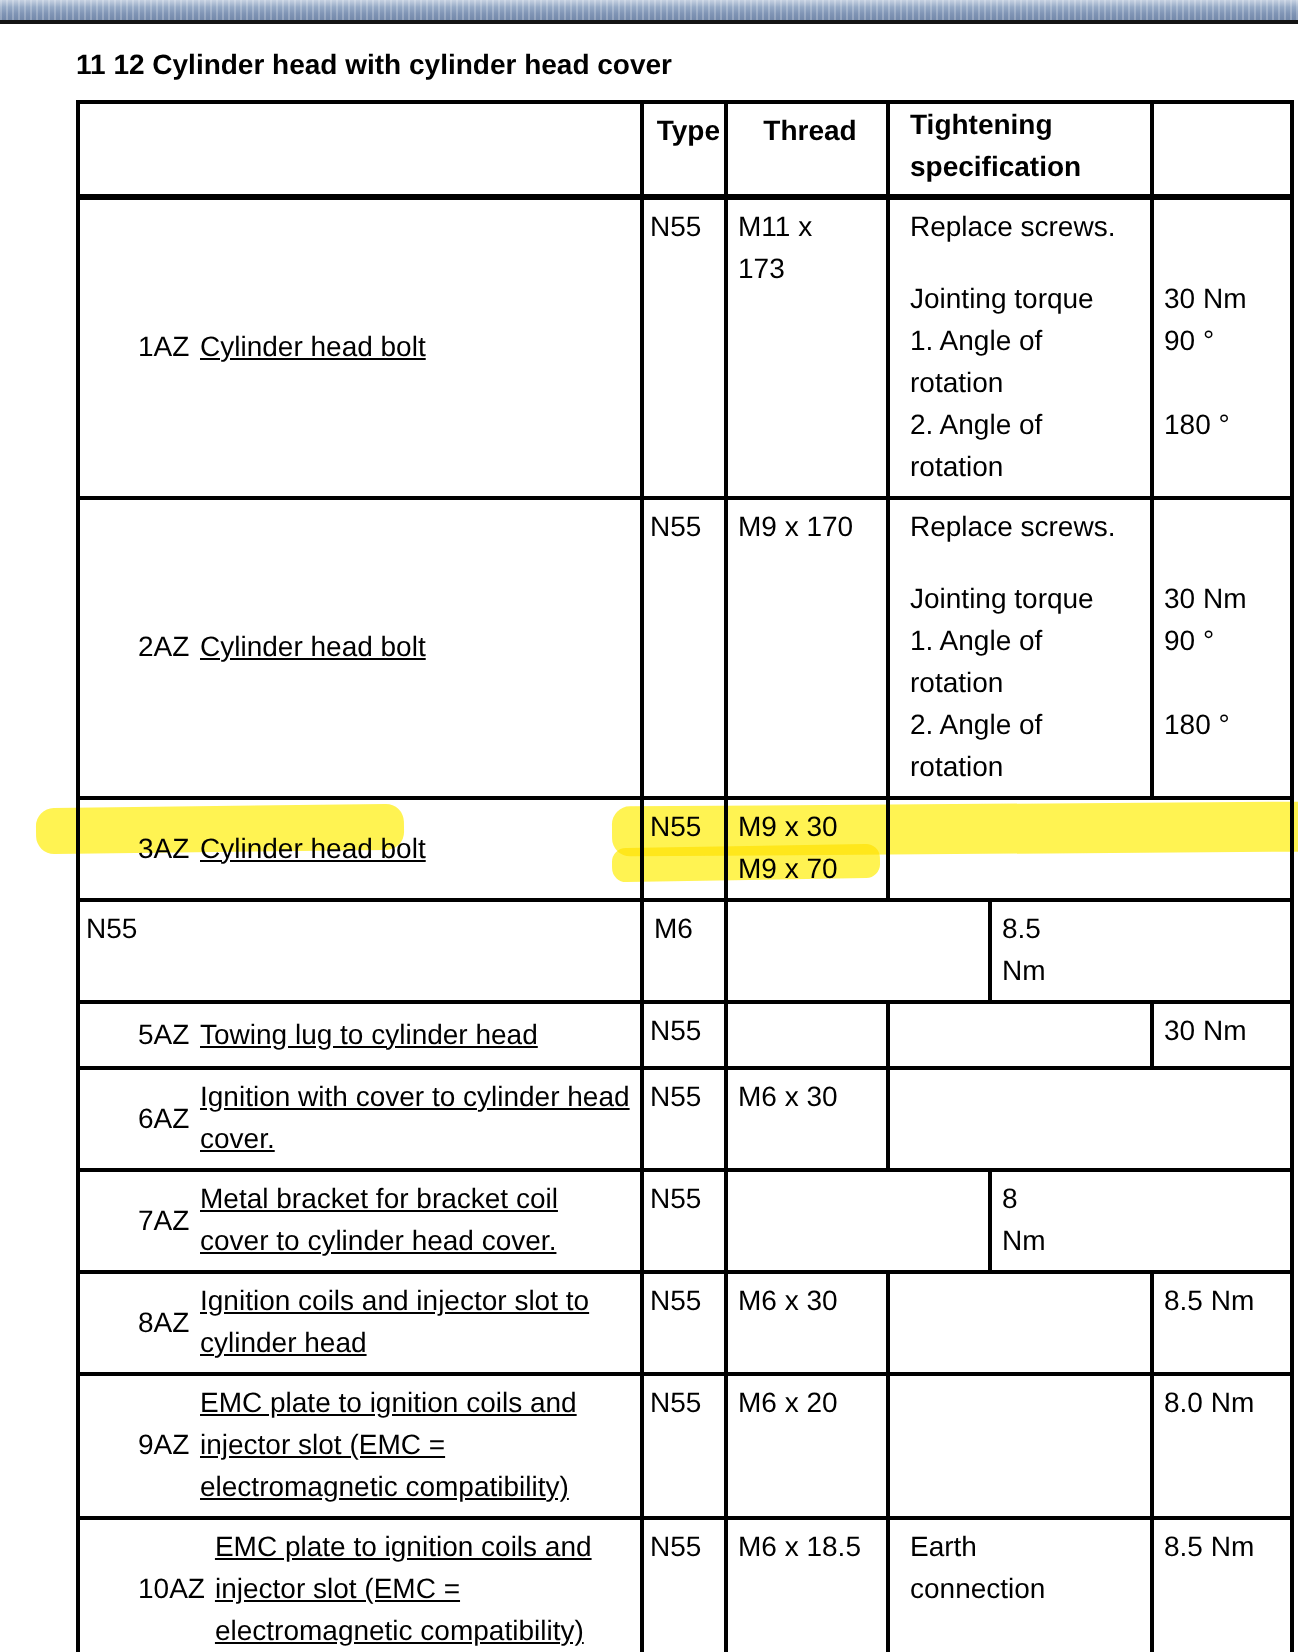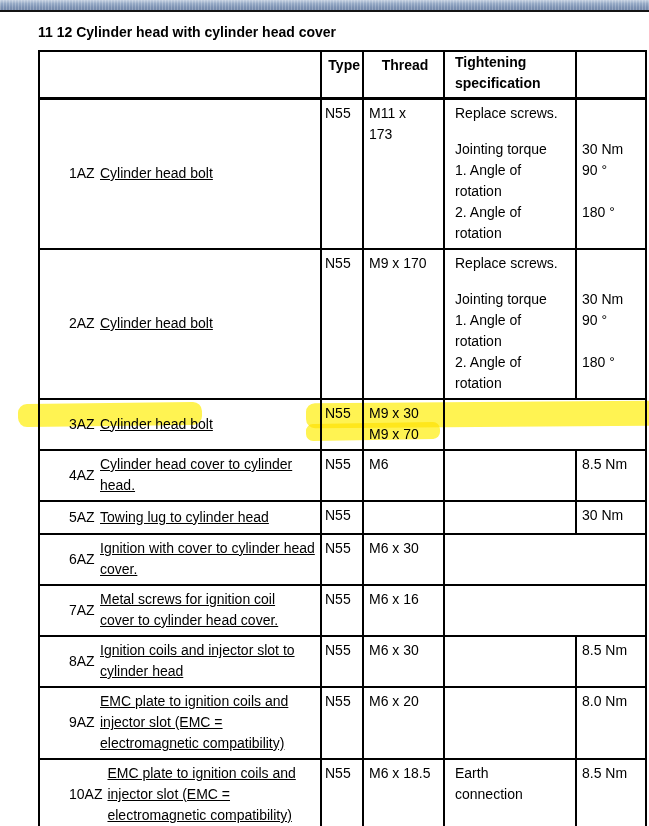--- a/index.html
+++ b/index.html
@@ -178,22 +178,20 @@
       <div class="t-row">
         <div class="cell descc"><span class="rid">3AZ</span><div class="dtext">Cylinder head bolt</div></div>
         <div class="cell type">N55</div>
         <div class="cell thread">M9 x 30
 M9 x 70</div>
         <div class="hl a"></div>
         <div class="hl b"></div>
         <div class="hl c"></div>
       </div>
       <div class="t-row">
-        <div class="cell descc"><span class="rid">4AZ</span><div class="dtext">Cylinder head cover to cylinder
-head.</div></div>
         <div class="cell type">N55</div>
         <div class="cell thread">M6</div>
         <div class="sm">
           <div class="pair">
             <div class="spec"></div>
             <div class="meas">8.5 Nm</div>
           </div>
           <div class="pair filler">
             <div class="spec"></div>
             <div class="meas"></div>
@@ -215,24 +213,33 @@
           </div>
         </div>
       </div>
       <div class="t-row">
         <div class="cell descc"><span class="rid">6AZ</span><div class="dtext">Ignition with cover to cylinder head
 cover.</div></div>
         <div class="cell type">N55</div>
         <div class="cell thread">M6 x 30</div>
       </div>
       <div class="t-row">
-        <div class="cell descc"><span class="rid">7AZ</span><div class="dtext">Metal screws for ignition coil
+        <div class="cell descc"><span class="rid">7AZ</span><div class="dtext">Metal bracket for bracket coil
 cover to cylinder head cover.</div></div>
         <div class="cell type">N55</div>
-        <div class="cell thread">M6 x 16</div>
+        <div class="sm">
+          <div class="pair">
+            <div class="spec"></div>
+            <div class="meas">8 Nm</div>
+          </div>
+          <div class="pair filler">
+            <div class="spec"></div>
+            <div class="meas"></div>
+          </div>
+        </div>
       </div>
       <div class="t-row">
         <div class="cell descc"><span class="rid">8AZ</span><div class="dtext">Ignition coils and injector slot to
 cylinder head</div></div>
         <div class="cell type">N55</div>
         <div class="cell thread">M6 x 30</div>
         <div class="sm">
           <div class="pair">
             <div class="spec"></div>
             <div class="meas">8.5 Nm</div>

